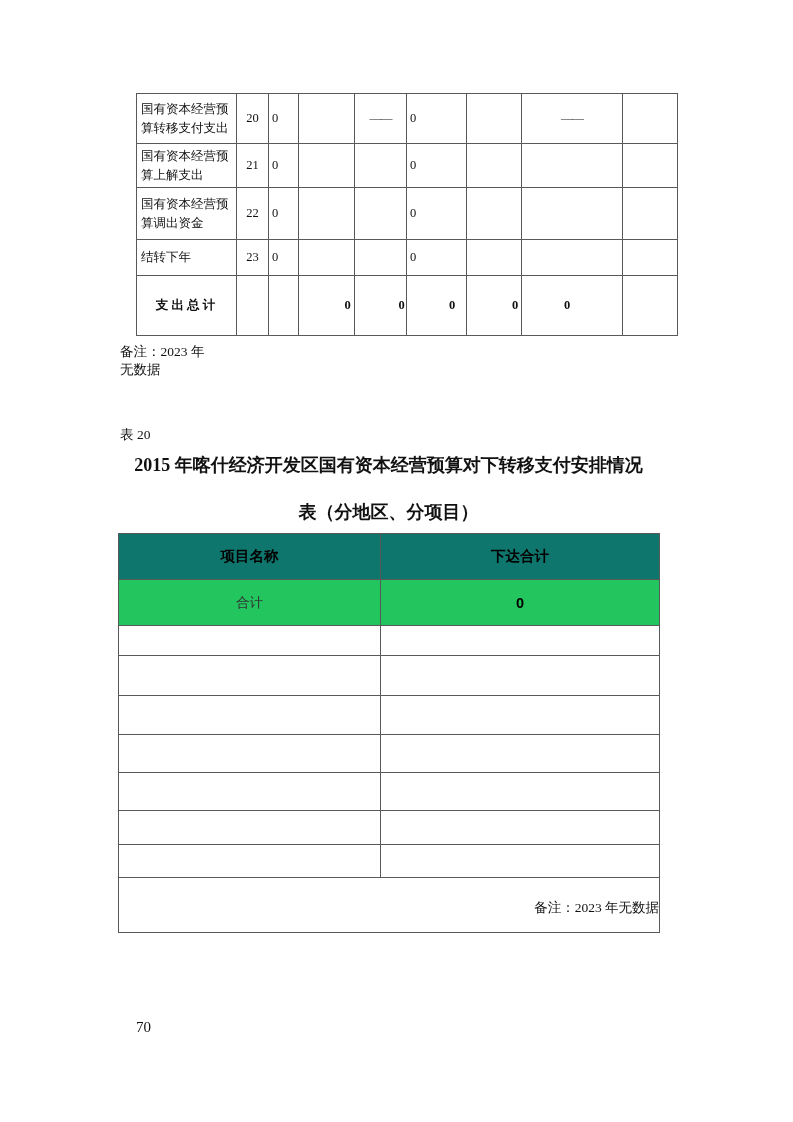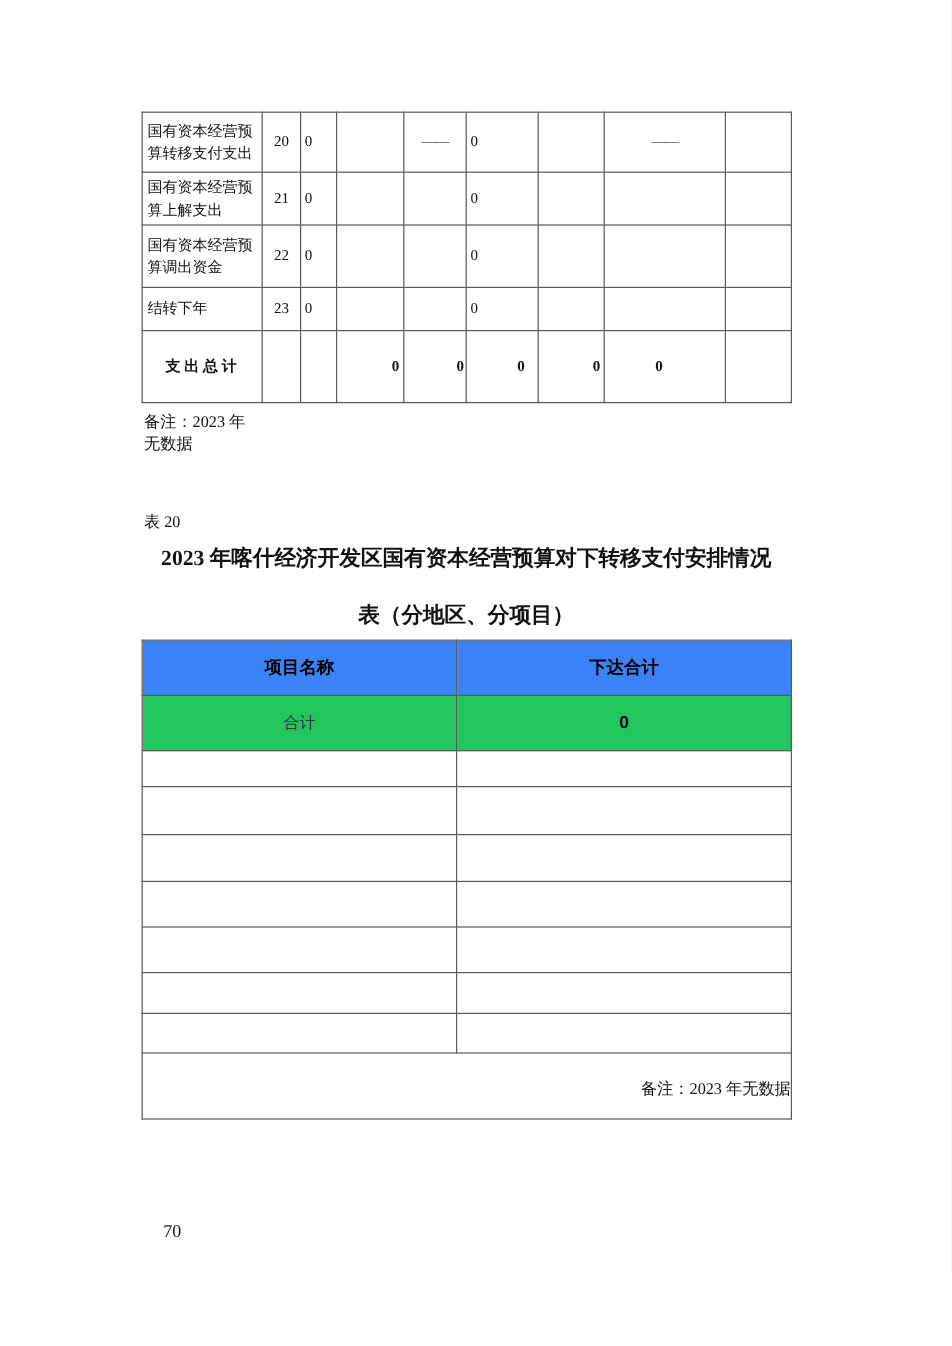--- a/index.html
+++ b/index.html
@@ -8,21 +8,21 @@
     width:793px;height:1122px;
     background:#ffffff;
     margin:0 auto;
     font-family:"Liberation Serif","DejaVu Serif",serif;
     color:#111111;
     overflow:hidden;
   }
   
   table{border-collapse:collapse;table-layout:fixed;}
   .t1{
-    position:absolute;left:118px;top:93px;width:541px;
+    position:absolute;left:136px;top:93px;width:541px;
     font-size:12.5px;
   }
   .t1 td{
     border:1px solid #595959;
     padding:0;
     vertical-align:middle;
     line-height:19px;
     overflow:hidden;
   }
   .t1 td.lbl{padding-left:4px;padding-right:2px;text-align:left;}
@@ -52,21 +52,21 @@
   .t2{
     position:absolute;left:118px;top:533px;width:541px;
   }
   .t2 td,.t2 th{
     border:1px solid #595959;
     padding:0;text-align:center;vertical-align:middle;
   }
   .t2 tr.head th{
     font-family:"Liberation Sans","DejaVu Sans",sans-serif;
     font-weight:bold;font-size:14.5px;color:#000;
-    height:45px;background:#3b82f6;
+    height:45px;background:#0f766e;
   }
   .t2 tr.total td{height:45px;}
   .t2 tr.total td.name{
     font-size:13.5px;color:#333;
   }
   .t2 tr.total td.val{
     font-family:"Liberation Sans","DejaVu Sans",sans-serif;
     font-weight:bold;font-size:14.5px;color:#000;
   }
   .t2 tr.note-row td{
@@ -157,21 +157,21 @@
   </table>
 
   <div class="note1">
     <div>备注：2023 年</div>
     <div>无数据</div>
   </div>
 
   <div class="tbl-label">表 20</div>
 
   <div class="title">
-    <div class="line1">2023 年喀什经济开发区国有资本经营预算对下转移支付安排情况</div>
+    <div class="line1">2015 年喀什经济开发区国有资本经营预算对下转移支付安排情况</div>
     <div class="line2">表（分地区、分项目）</div>
   </div>
 
   <table class="t2">
     <colgroup>
       <col style="width:262px">
         <col style="width:279px">
     </colgroup>
     <tbody>
       <tr class="head">

